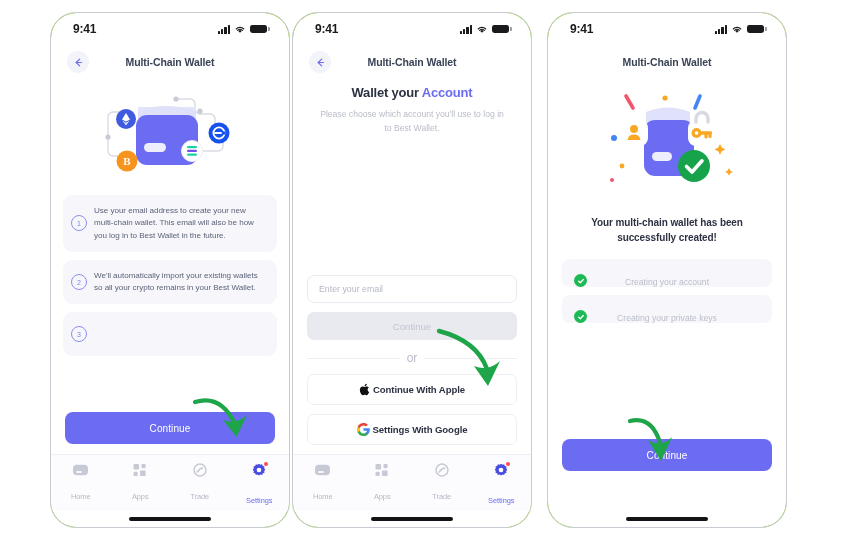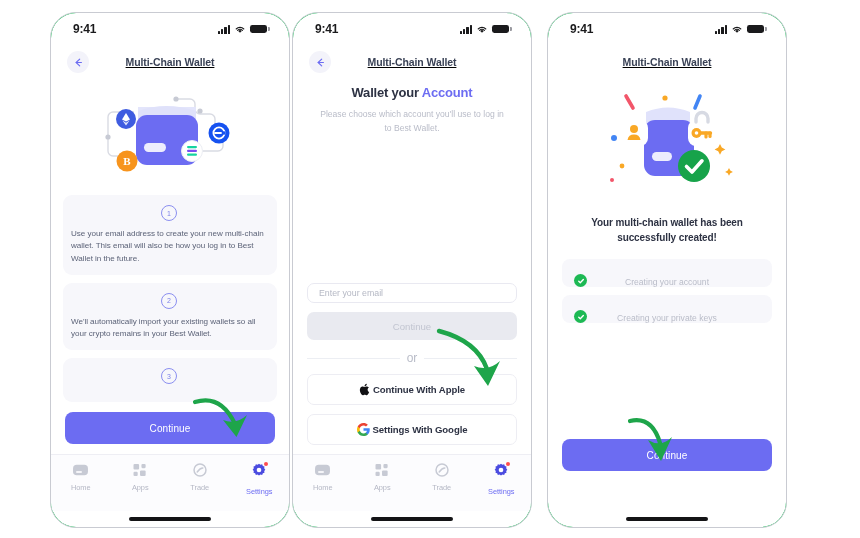--- a/index.html
+++ b/index.html
@@ -17,21 +17,21 @@
   .stage {
     position: absolute;
     left: 0; top: 0;
     width: 860px; height: 538px;
     background: #ffffff;
   }
 
   
   .phone {
     position: absolute;
-    background: #22c55e;
+    background: #84cc16;
     border: 1.4px solid #c9cbd2;
     border-radius: 26px;
     box-sizing: border-box;
     overflow: hidden;
   }
   .phone-1 { left: 50px;  top: 12px; width: 240px; height: 516px; }
   .phone-2 { left: 292px; top: 12px; width: 240px; height: 516px; }
   .phone-3 { left: 547px; top: 12px; width: 240px; height: 516px; }
 
   .screen {
@@ -89,21 +89,20 @@
 
   
   .navbar {
     position: relative;
     height: 34px;
     display: flex;
     align-items: center;
     justify-content: center;
     flex: none;
     margin-top: 4px;
-    text-decoration: underline;
   }
   .nav-title {
     font-size: 10.5px;
     font-weight: bold;
     color: #3a4256;
     letter-spacing: -0.1px;
   }
   .back-btn {
     position: absolute;
     left: 16px; top: 50%;
@@ -133,21 +132,20 @@
   }
   .info-card {
     background: #f7f7fb;
     border-radius: 9px;
     padding: 10px 10px 10px 8px;
     display: flex;
     align-items: center;
     gap: 7px;
     min-height: 44px;
     box-sizing: border-box;
-    flex-direction: column;
   }
   .info-num {
     flex: none;
     width: 14px; height: 14px;
     border-radius: 50%;
     border: 1px solid #8b8ff0;
     color: #7d82e8;
     font-size: 7px;
     display: flex;
     align-items: center;
@@ -185,21 +183,21 @@
     background: #fcfcfe;
     display: flex;
     align-items: flex-start;
     padding-top: 8px;
   }
   .tab {
     flex: 1;
     display: flex;
     flex-direction: column;
     align-items: center;
-    gap: 6px;
+    gap: 15px;
     position: relative;
   }
   .tab-label {
     font-size: 7.4px;
     color: #b4b7c4;
     letter-spacing: -0.05px;
   }
   .tab.active .tab-label { color: #6c6cf2; }
   .home-indicator {
     flex: none;
@@ -231,21 +229,21 @@
     line-height: 1.6;
     color: #b9bcc8;
     margin: 8px 26px 4px 26px;
   }
   .form-area {
     margin-top: auto;
     padding: 0 14px;
     flex: none;
   }
   .email-input {
-    height: 20px;
+    height: 28px;
     border: 1px solid #e9e9f1;
     border-radius: 7px;
     display: flex;
     align-items: center;
     padding: 0 11px;
     font-size: 8.8px;
     color: #b5b8c4;
     box-sizing: border-box;
     background: #ffffff;
   }

